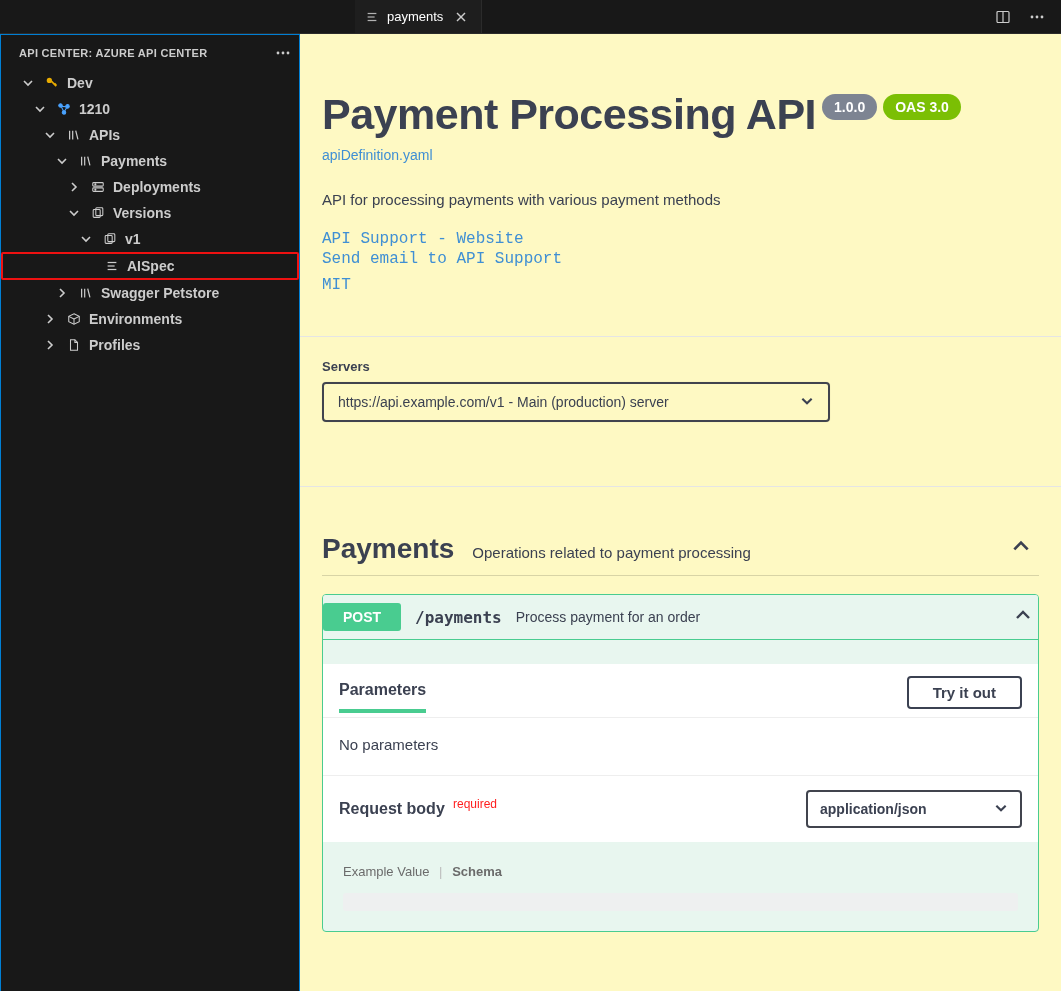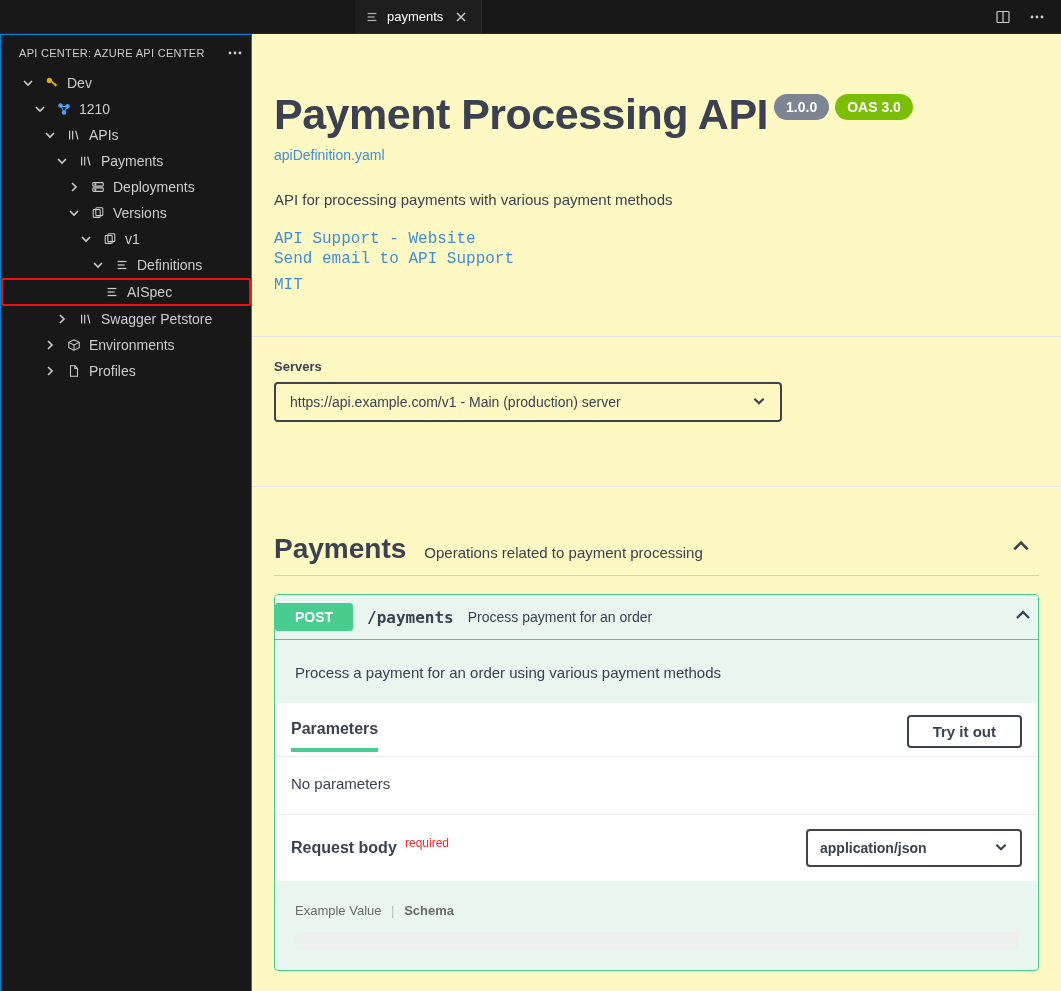--- a/index.html
+++ b/index.html
@@ -56,28 +56,29 @@
     color:#cccccc;
   }
   
   .split {
     display: flex;
     flex: 1;
     min-height: 0;
   }
   
   .sidebar {
-    width: 252px;
+    width: 300px;
     background: #181818;
     border-right: 1px solid #007fd4;
     border-top: 1px solid #007fd4;
     border-left: 1px solid #007fd4;
     display: flex;
     flex-direction: column;
     padding-bottom: 2px;
+    font-weight: bold;
   }
   .panel-header {
     display:flex;
     align-items:center;
     justify-content: space-between;
     height: 35px;
     padding: 0 8px 0 18px;
     font-size: 11px;
     letter-spacing: .3px;
     color:#cccccc;
@@ -490,35 +491,20 @@
               </svg>
           </span>
           <span class="tree-icon">
             <svg width="14" height="14" viewBox="0 0 16 16" fill="none" stroke="#cccccc" stroke-width="1.2">
                 <rect x="2.5" y="4" width="8" height="9" rx="1"></rect>
                 <rect x="5.5" y="2" width="8" height="9" rx="1"></rect>
               </svg>
           </span>
           <span class="tree-label">v1</span>
         </div>
-        <div class="tree-item indent-6">
-          <span class="twisty">
-            <svg width="12" height="12" viewBox="0 0 12 12" fill="none" stroke="#cccccc" stroke-width="1.6">
-                <polyline points="2,4 6,8 10,4"></polyline>
-              </svg>
-          </span>
-          <span class="tree-icon">
-            <svg width="14" height="14" viewBox="0 0 16 16" fill="none" stroke="#cccccc" stroke-width="1.4">
-                <line x1="3" y1="4" x2="13" y2="4"></line>
-                <line x1="3" y1="8" x2="11" y2="8"></line>
-                <line x1="3" y1="12" x2="13" y2="12"></line>
-              </svg>
-          </span>
-          <span class="tree-label">Definitions</span>
-        </div>
         <div class="tree-item indent-7 sel-box">
           <span class="tree-icon">
             <svg width="14" height="14" viewBox="0 0 16 16" fill="none" stroke="#cccccc" stroke-width="1.4">
                 <line x1="3" y1="4" x2="13" y2="4"></line>
                 <line x1="3" y1="8" x2="11" y2="8"></line>
                 <line x1="3" y1="12" x2="13" y2="12"></line>
               </svg>
           </span>
           <span class="tree-label">AISpec</span>
         </div>
@@ -622,21 +608,20 @@
               <span class="op-path">/payments</span>
               <span class="op-desc">Process payment for an order</span>
               <span class="spacer"></span>
               <span class="op-chevron">
                 <svg width="18" height="18" viewBox="0 0 12 12" fill="none" stroke="#3b4151" stroke-width="1.6">
                     <polyline points="2,8 6,4 10,8"></polyline>
                   </svg>
               </span>
             </div>
             <div class="op-body">
-              <div class="op-longdesc">Process a payment for an order using various payment methods</div>
 
               <div class="params-bar">
                 <span class="params-title">Parameters</span>
                 <button class="try-btn">Try it out</button>
               </div>
               <div class="no-params">No parameters</div>
 
               <div class="reqbody-bar">
                 <div>
                   <span class="req-title">Request body</span>

